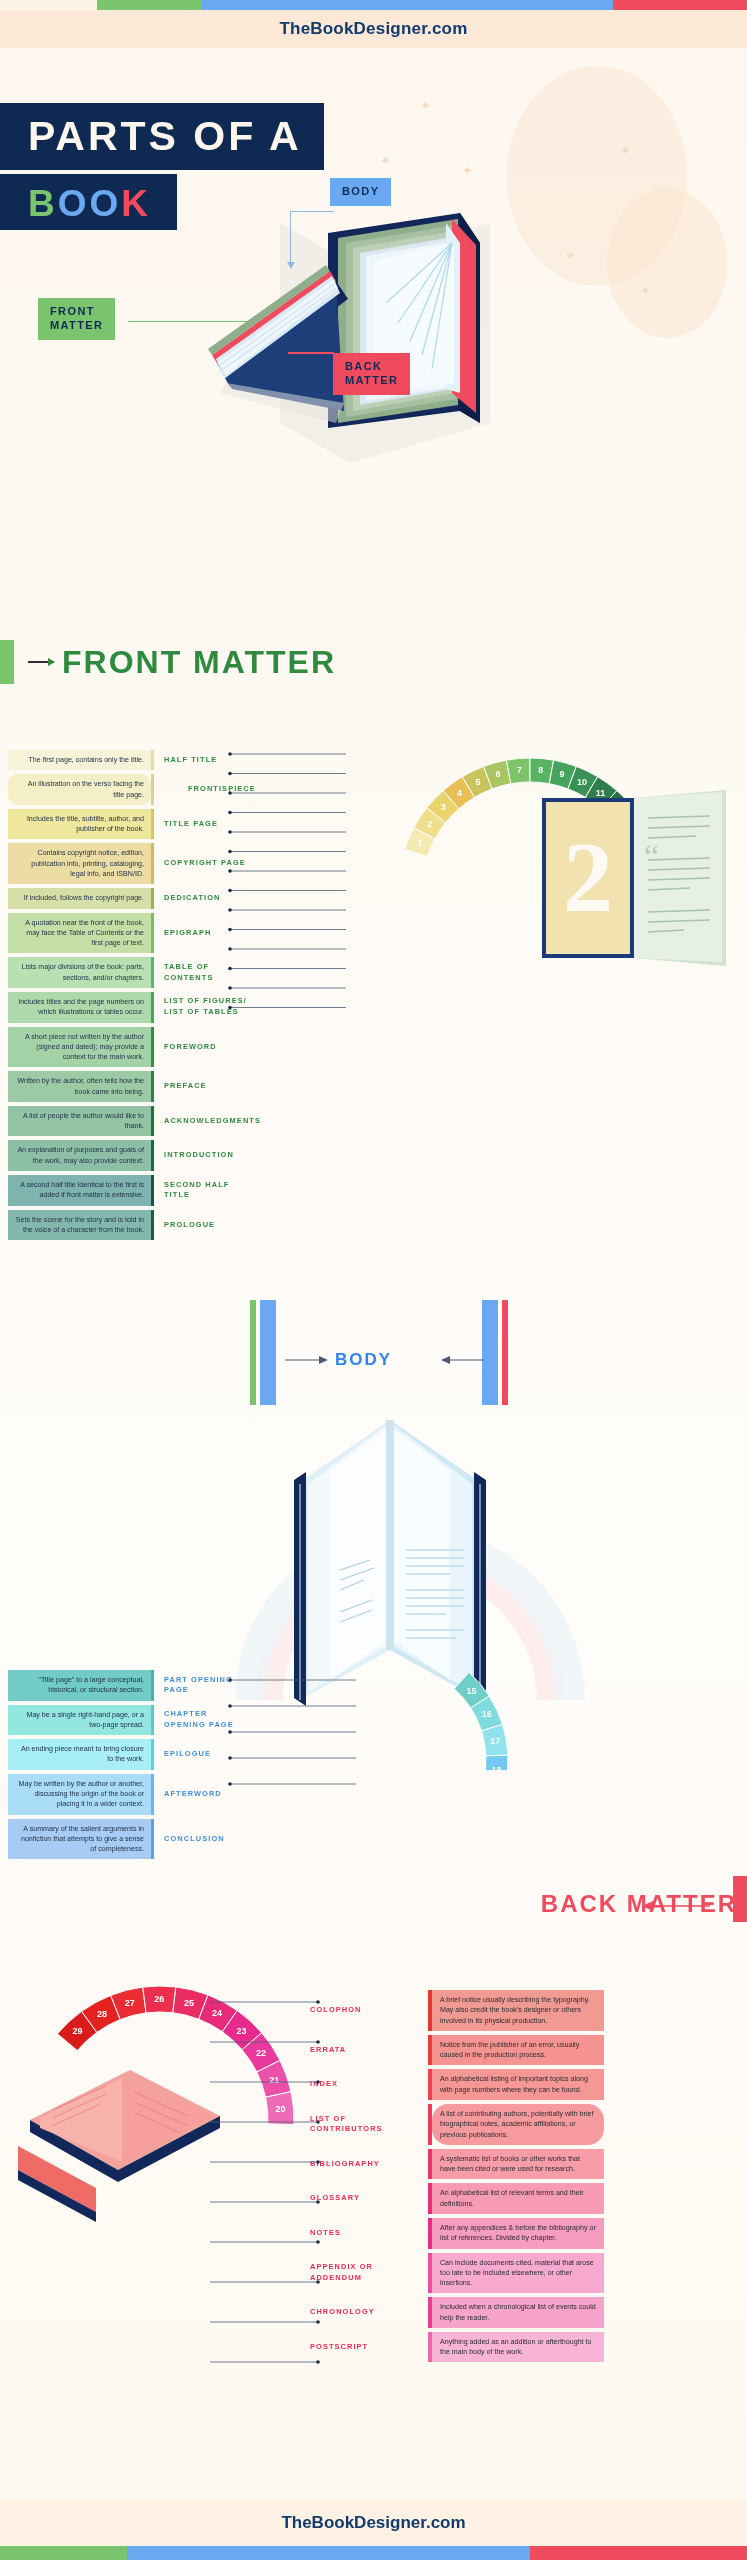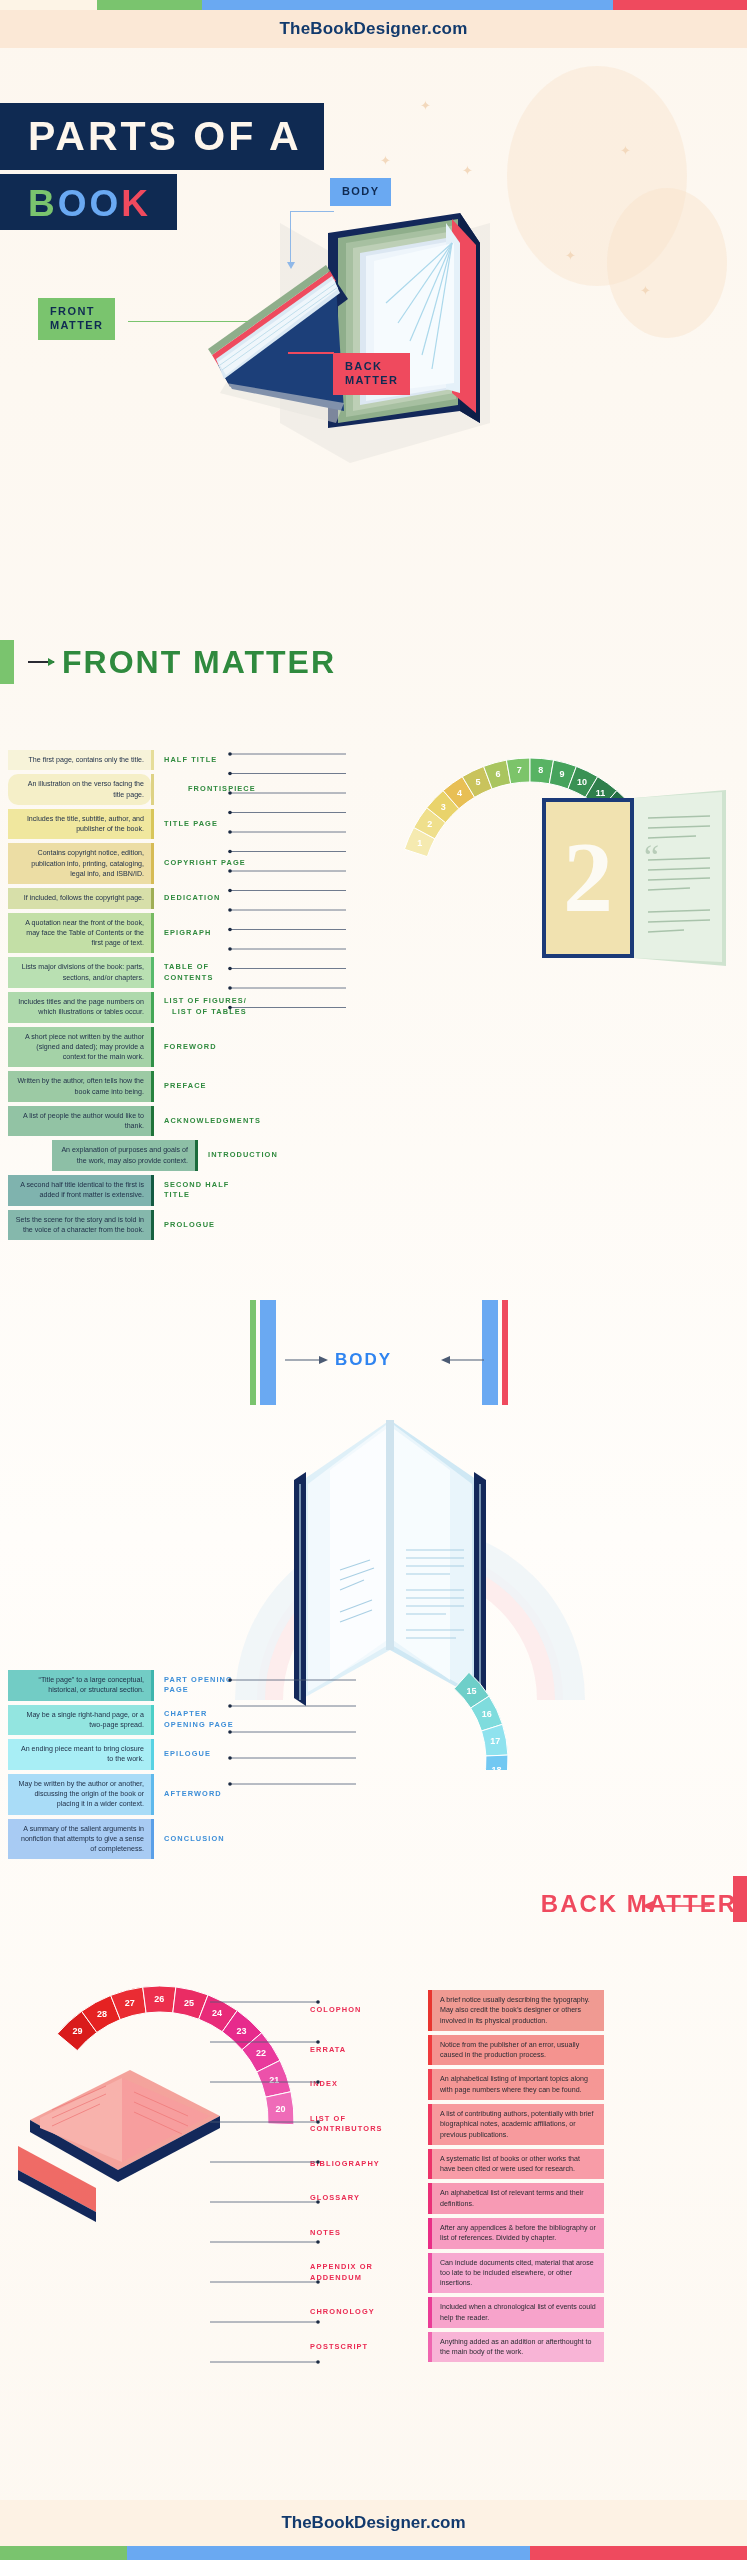--- a/index.html
+++ b/index.html
@@ -293,39 +293,39 @@
         <div class="lbl" style="color: rgb(47, 138, 62);">EPIGRAPH</div>
       </div>
       <div class="row">
         <div class="desc" style="background: rgb(185, 224, 178);">Lists major divisions of the book: parts, sections, and/or chapters.</div>
         <div class="bar" style="background: rgb(87, 186, 107);"></div>
         <div class="lbl" style="color: rgb(47, 138, 62);">TABLE OF CONTENTS</div>
       </div>
       <div class="row">
         <div class="desc" style="background: rgb(174, 217, 172);">Includes titles and the page numbers on which illustrations or tables occur.</div>
         <div class="bar" style="background: rgb(68, 167, 87);"></div>
-        <div class="lbl" style="color: rgb(47, 138, 62); text-align: right;">LIST OF FIGURES/<br>LIST OF TABLES</div>
+        <div class="lbl" style="color: rgb(47, 138, 62);">LIST OF FIGURES/<br>LIST OF TABLES</div>
       </div>
       <div class="row">
         <div class="desc" style="background: rgb(164, 210, 167);">A short piece not written by the author (signed and dated); may provide a context for the main work.</div>
         <div class="bar" style="background: rgb(47, 144, 71);"></div>
         <div class="lbl" style="color: rgb(47, 138, 62);">FOREWORD</div>
       </div>
       <div class="row">
         <div class="desc" style="background: rgb(156, 202, 164);">Written by the author, often tells how the book came into being.</div>
         <div class="bar" style="background: rgb(39, 131, 63);"></div>
         <div class="lbl" style="color: rgb(47, 138, 62);">PREFACE</div>
       </div>
       <div class="row">
         <div class="desc" style="background: rgb(146, 195, 164);">A list of people the author would like to thank.</div>
         <div class="bar" style="background: rgb(31, 115, 57);"></div>
         <div class="lbl" style="color: rgb(47, 138, 62);">ACKNOWLEDGMENTS</div>
       </div>
       <div class="row">
-        <div class="desc" style="background: rgb(141, 191, 166); margin-left: 44px;">An explanation of purposes and goals of the work, may also provide context.</div>
+        <div class="desc" style="background: rgb(141, 191, 166);">An explanation of purposes and goals of the work, may also provide context.</div>
         <div class="bar" style="background: rgb(27, 106, 60);"></div>
         <div class="lbl" style="color: rgb(47, 138, 62);">INTRODUCTION</div>
       </div>
       <div class="row">
         <div class="desc" style="background: rgb(127, 179, 174);">A second half title identical to the first is added if front matter is extensive.</div>
         <div class="bar" style="background: rgb(20, 90, 66);"></div>
         <div class="lbl" style="color: rgb(47, 138, 62);">SECOND HALF<br>TITLE</div>
       </div>
       <div class="row">
         <div class="desc" style="background: rgb(133, 184, 172);">Sets the scene for the story and is told in the voice of a character from the book.</div>
@@ -545,21 +545,21 @@
         <div class="desc" style="background: rgb(244, 147, 143);">Notice from the publisher of an error, usually caused in the production process.</div>
       </div>
       <div class="row">
         <div class="lbl" style="color: rgb(234, 42, 82);">INDEX</div>
         <div class="bar" style="background: rgb(239, 64, 80);"></div>
         <div class="desc" style="background: rgb(245, 151, 149);">An alphabetical listing of important topics along with page numbers where they can be found.</div>
       </div>
       <div class="row">
         <div class="lbl" style="color: rgb(234, 42, 82);">LIST OF<br>CONTRIBUTORS</div>
         <div class="bar" style="background: rgb(238, 58, 95);"></div>
-        <div class="desc" style="background: rgb(247, 154, 157);">A list of contributing authors, potentially with brief biographical notes, academic affiliations, or previous publications.</div>
+        <div class="desc" style="background: rgb(247, 154, 157); border-radius: 16px;">A list of contributing authors, potentially with brief biographical notes, academic affiliations, or previous publications.</div>
       </div>
       <div class="row">
         <div class="lbl" style="color: rgb(234, 42, 82);">BIBLIOGRAPHY</div>
         <div class="bar" style="background: rgb(236, 51, 105);"></div>
         <div class="desc" style="background: rgb(248, 156, 167);">A systematic list of books or other works that have been cited or were used for research.</div>
       </div>
       <div class="row">
         <div class="lbl" style="color: rgb(234, 42, 82);">GLOSSARY</div>
         <div class="bar" style="background: rgb(234, 47, 119);"></div>
         <div class="desc" style="background: rgb(247, 154, 180);">An alphabetical list of relevant terms and their definitions.</div>

